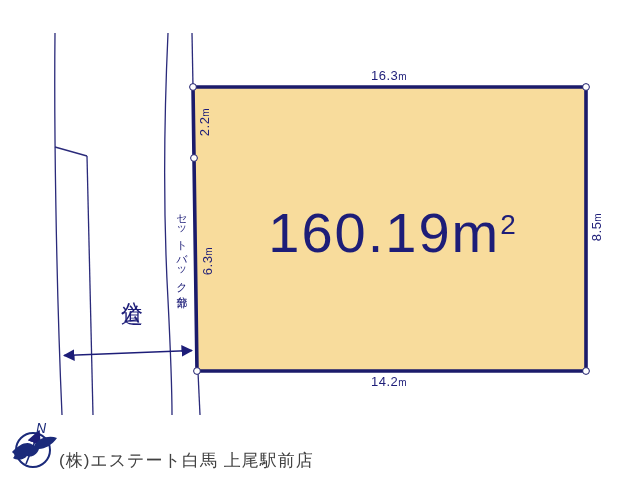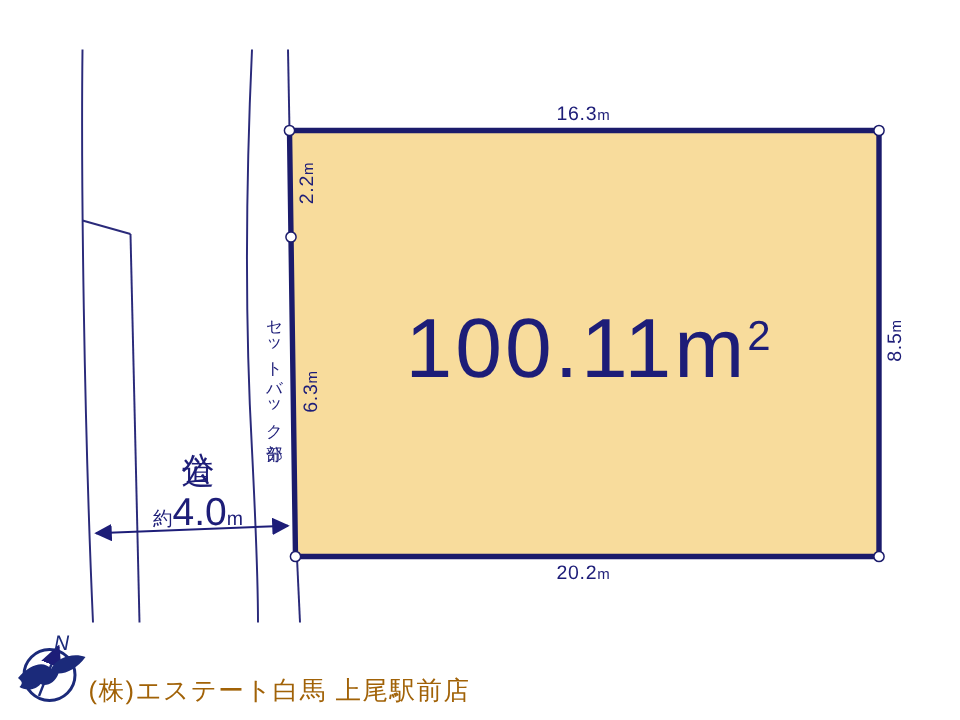--- a/index.html
+++ b/index.html
@@ -21,21 +21,21 @@
   .setback-label{font-size:11px;}
   .road-label{font-size:22px;letter-spacing:3px;}
   .road-width .prefix{font-size:13px;}
   .road-width .value{font-size:26px;}
   .road-width .unit{font-size:13px;}
   .area-label{
     font-size:56px;letter-spacing:2px;font-weight:400;
   }
   .area-label sup{font-size:28px;vertical-align:18px;letter-spacing:0;}
   .footer-company{
-    font-size:17px;color:#a16207;letter-spacing:1px;
+    font-size:17px;color:#404040;letter-spacing:1px;
   }
 </style>
 </head>
 <body>
 
 <div class="canvas">
 
   <svg width="640" height="480" viewBox="0 0 640 480">
     <defs>
       <marker id="arr" viewBox="0 0 10 10" refX="9" refY="5" markerWidth="9" markerHeight="9" orient="auto-start-reverse">
@@ -67,31 +67,30 @@
       <line x1="26" y1="464" x2="39" y2="431" stroke="#1b2a7a" stroke-width="1.6" marker-end="url(#arr)"></line>
       <text x="36" y="433" font-size="14" font-style="italic" fill="#1b2a7a" font-family="Liberation Sans, sans-serif">N</text>
       <path d="M12,452 C20,443 29,440 34,446 C38,438 49,435 57,438
                C52,445 45,449 39,449 C37,455 31,458 27,456
                C23,461 16,460 13,458 C16,455 14,454 12,452 Z" fill="#1b2a7a"></path>
     </g>
   </svg>
 
   <div class="txt dim center-x" style="left:389px;top:68px;"><span>16.3</span><span class="unit">m</span></div>
 
-  <div class="txt dim center-x" style="left:389px;top:374px;"><span>20.2</span><span class="unit">m</span></div>
+  <div class="txt dim center-x" style="left:389px;top:374px;"><span>14.2</span><span class="unit">m</span></div>
 
   <div class="txt dim rot" style="left:596px;top:227px;"><span>8.5</span><span class="unit">m</span></div>
 
   <div class="txt dim rot" style="left:204px;top:122px;"><span>2.2</span><span class="unit">m</span></div>
 
   <div class="txt dim rot" style="left:207px;top:261px;"><span>6.3</span><span class="unit">m</span></div>
 
   <div class="txt vtext setback-label" style="left:174px;top:206px;height:95px;">セットバック部分</div>
 
   <div class="txt vtext road-label" style="left:117px;top:284px;height:50px;">公道</div>
 
-  <div class="txt road-width" style="left:102px;top:326px;"><span class="prefix">約</span><span class="value">4.0</span><span class="unit">m</span></div>
 
-  <div class="txt area-label center-xy" style="left:392px;top:232px;"><span>100.11</span><span>m</span><sup>2</sup></div>
+  <div class="txt area-label center-xy" style="left:392px;top:232px;"><span>160.19</span><span>m</span><sup>2</sup></div>
 
   <div class="txt footer-company" style="left:59px;top:449px;">(株)エステート白馬 上尾駅前店</div>
 
 </div>
 
 </body></html>

